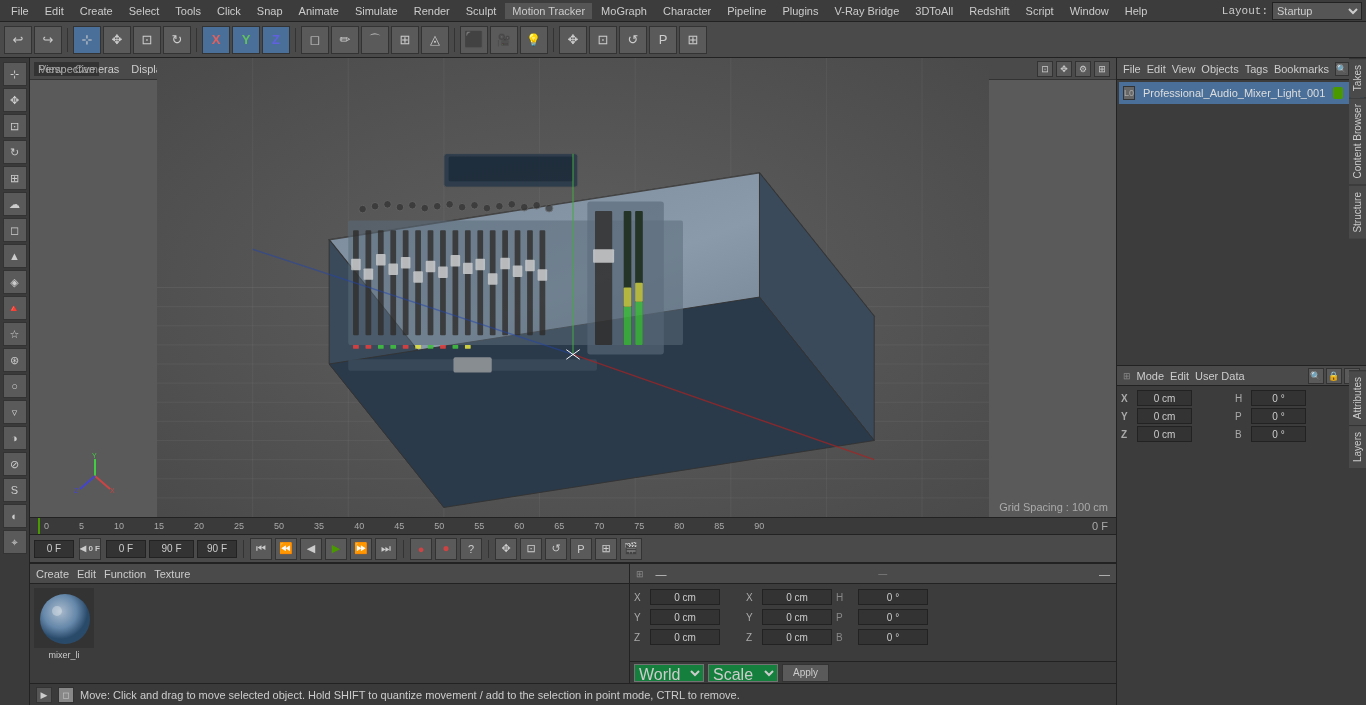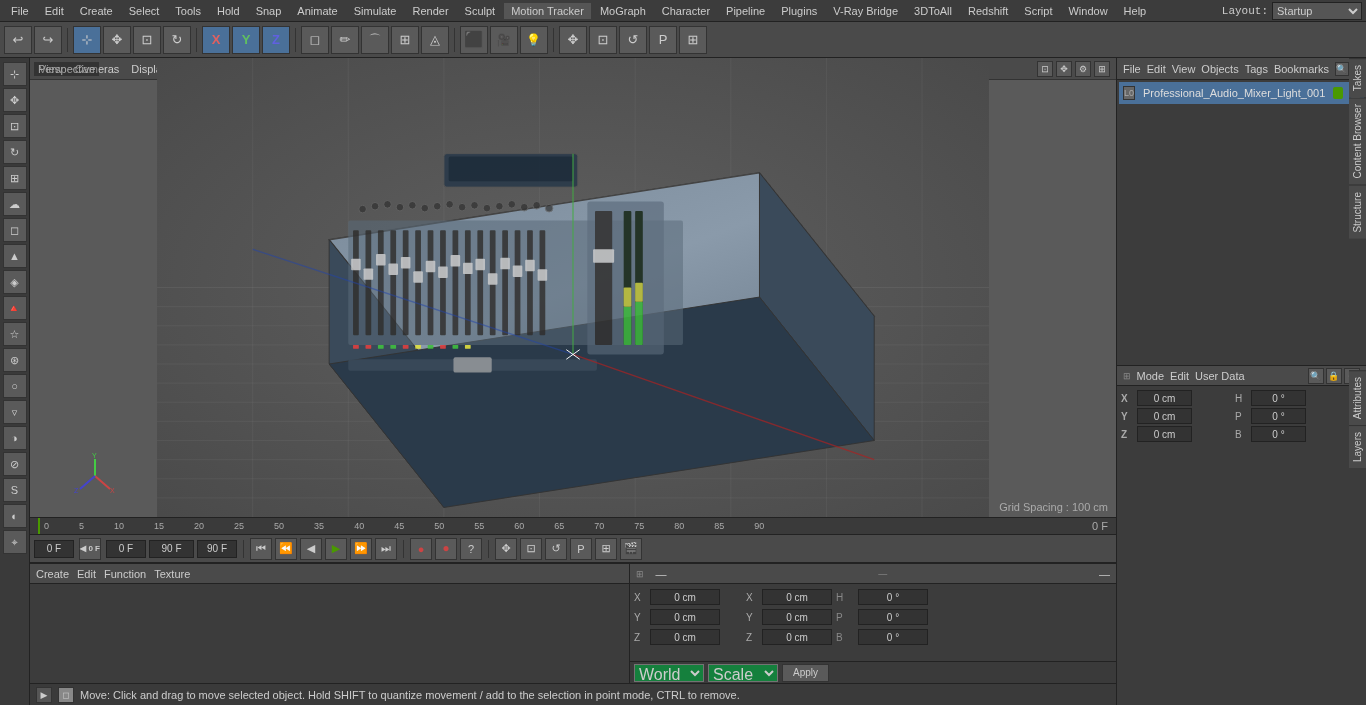--- a/index.html
+++ b/index.html
@@ -521,21 +521,21 @@
   </style>
 </head>
 <body>
 
 <div id="menu-bar">
   <span class="menu-item">File</span>
   <span class="menu-item">Edit</span>
   <span class="menu-item">Create</span>
   <span class="menu-item">Select</span>
   <span class="menu-item">Tools</span>
-  <span class="menu-item">Hold</span>
+  <span class="menu-item">Click</span>
   <span class="menu-item">Snap</span>
   <span class="menu-item">Animate</span>
   <span class="menu-item">Simulate</span>
   <span class="menu-item">Render</span>
   <span class="menu-item">Sculpt</span>
   <span class="menu-item active">Motion Tracker</span>
   <span class="menu-item">MoGraph</span>
   <span class="menu-item">Character</span>
   <span class="menu-item">Pipeline</span>
   <span class="menu-item">Plugins</span>
@@ -850,20 +850,40 @@
     </div>
 
     <div id="bottom-section">
 
       <div id="material-editor">
         <div id="material-header">
           <span class="mat-menu">Create</span>
           <span class="mat-menu">Edit</span>
           <span class="mat-menu">Function</span>
           <span class="mat-menu">Texture</span>
+        </div>
+        <div id="material-content">
+          <div style="display:flex;flex-direction:column;align-items:center;">
+            <div class="material-thumb">
+              
+              <svg width="60" height="60" viewBox="0 0 60 60" xmlns="http://www.w3.org/2000/svg">
+                <defs>
+                  <radialGradient id="matBall" cx="40%" cy="35%" r="55%">
+                    <stop offset="0%" style="stop-color:#aabbcc;stop-opacity:1"></stop>
+                    <stop offset="60%" style="stop-color:#6688aa;stop-opacity:1"></stop>
+                    <stop offset="100%" style="stop-color:#2a4a6a;stop-opacity:1"></stop>
+                  </radialGradient>
+                </defs>
+                <rect width="60" height="60" fill="#333"></rect>
+                <circle cx="30" cy="30" r="25" fill="url(#matBall)"></circle>
+                <circle cx="22" cy="22" r="5" fill="white" opacity="0.3"></circle>
+              </svg>
+            </div>
+            <div class="mat-label">mixer_li</div>
+          </div>
         </div>
       </div>
 
       <div id="attributes-panel">
         <div id="attr-header">
           <span style="font-size:9px;color:#888;margin-right:4px;">⊞</span>
           <span class="attr-menu">—</span>
           <div style="flex:1;text-align:center;font-size:9px;color:#888;">—</div>
           <span class="attr-menu">—</span>
         </div>

